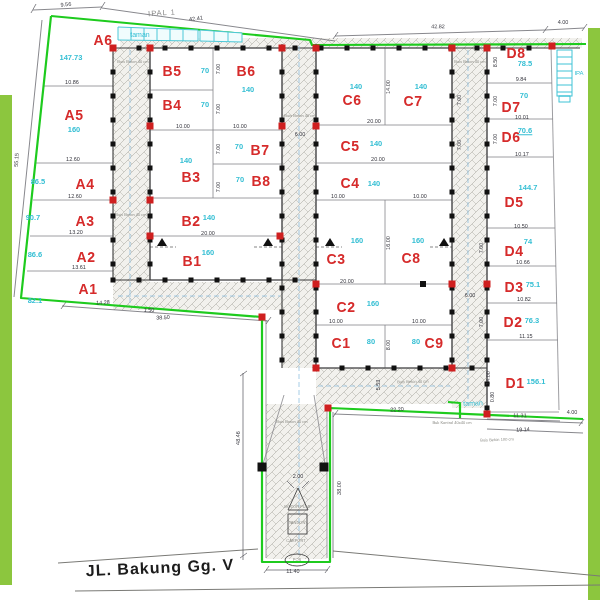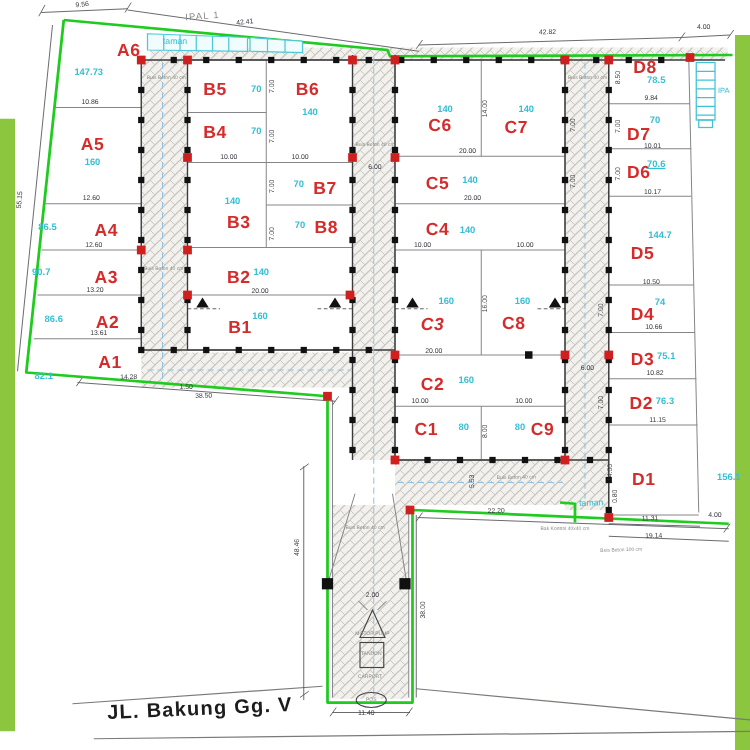--- a/index.html
+++ b/index.html
@@ -265,21 +265,21 @@
   <div class="lbl ipa" style="left:579px;top:73px;">IPA</div>
 <span class="lbl plot" style="left: 73px; top: 40px; transform: translate(-50%, -50%) rotate(0deg); margin-left: 30px;">A6</span>
       <span class="lbl area" style="left: 71px; top: 58px; transform: translate(-50%, -50%) rotate(0deg);">147.73</span>
       <span class="lbl plot" style="left: 74px; top: 115px; transform: translate(-50%, -50%) rotate(0deg);">A5</span>
       <span class="lbl area" style="left: 74px; top: 130px; transform: translate(-50%, -50%) rotate(0deg);">160</span>
       <span class="lbl plot" style="left: 85px; top: 184px; transform: translate(-50%, -50%) rotate(0deg);">A4</span>
       <span class="lbl area" style="left: 38px; top: 182px; transform: translate(-50%, -50%) rotate(0deg);">86.5</span>
       <span class="lbl plot" style="left: 85px; top: 221px; transform: translate(-50%, -50%) rotate(0deg);">A3</span>
       <span class="lbl area" style="left: 33px; top: 218px; transform: translate(-50%, -50%) rotate(0deg);">90.7</span>
       <span class="lbl plot" style="left: 86px; top: 257px; transform: translate(-50%, -50%) rotate(0deg);">A2</span>
-      <span class="lbl area" style="left: 35px; top: 255px; transform: translate(-50%, -50%) rotate(0deg); padding-left: 16px;">86.6</span>
+      <span class="lbl area" style="left: 35px; top: 255px; transform: translate(-50%, -50%) rotate(0deg);">86.6</span>
       <span class="lbl plot" style="left: 88px; top: 289px; transform: translate(-50%, -50%) rotate(0deg);">A1</span>
       <span class="lbl area" style="left: 35px; top: 286px; transform: translate(-50%, -50%) rotate(0deg); margin-top: 15px;">82.1</span>
       <span class="lbl plot" style="left: 172px; top: 71px; transform: translate(-50%, -50%) rotate(0deg);">B5</span>
       <span class="lbl area" style="left: 205px; top: 71px; transform: translate(-50%, -50%) rotate(0deg);">70</span>
       <span class="lbl plot" style="left: 246px; top: 71px; transform: translate(-50%, -50%) rotate(0deg);">B6</span>
       <span class="lbl area" style="left: 248px; top: 90px; transform: translate(-50%, -50%) rotate(0deg);">140</span>
       <span class="lbl plot" style="left: 172px; top: 105px; transform: translate(-50%, -50%) rotate(0deg);">B4</span>
       <span class="lbl area" style="left: 205px; top: 105px; transform: translate(-50%, -50%) rotate(0deg);">70</span>
       <span class="lbl plot" style="left: 260px; top: 150px; transform: translate(-50%, -50%) rotate(0deg);">B7</span>
       <span class="lbl area" style="left: 239px; top: 147px; transform: translate(-50%, -50%) rotate(0deg);">70</span>
@@ -292,21 +292,21 @@
       <span class="lbl plot" style="left: 192px; top: 261px; transform: translate(-50%, -50%) rotate(0deg);">B1</span>
       <span class="lbl area" style="left: 208px; top: 253px; transform: translate(-50%, -50%) rotate(0deg);">160</span>
       <span class="lbl plot" style="left: 352px; top: 100px; transform: translate(-50%, -50%) rotate(0deg);">C6</span>
       <span class="lbl area" style="left: 356px; top: 87px; transform: translate(-50%, -50%) rotate(0deg);">140</span>
       <span class="lbl plot" style="left: 413px; top: 101px; transform: translate(-50%, -50%) rotate(0deg);">C7</span>
       <span class="lbl area" style="left: 421px; top: 87px; transform: translate(-50%, -50%) rotate(0deg);">140</span>
       <span class="lbl plot" style="left: 350px; top: 146px; transform: translate(-50%, -50%) rotate(0deg);">C5</span>
       <span class="lbl area" style="left: 376px; top: 144px; transform: translate(-50%, -50%) rotate(0deg);">140</span>
       <span class="lbl plot" style="left: 350px; top: 183px; transform: translate(-50%, -50%) rotate(0deg);">C4</span>
       <span class="lbl area" style="left: 374px; top: 184px; transform: translate(-50%, -50%) rotate(0deg);">140</span>
-      <span class="lbl plot" style="left: 346px; top: 259px; transform: translate(-50%, -50%) rotate(0deg); font-style: italic;">C3</span>
+      <span class="lbl plot" style="left: 336px; top: 259px; transform: translate(-50%, -50%) rotate(0deg);">C3</span>
       <span class="lbl area" style="left: 357px; top: 241px; transform: translate(-50%, -50%) rotate(0deg);">160</span>
       <span class="lbl plot" style="left: 411px; top: 258px; transform: translate(-50%, -50%) rotate(0deg);">C8</span>
       <span class="lbl area" style="left: 418px; top: 241px; transform: translate(-50%, -50%) rotate(0deg);">160</span>
       <span class="lbl plot" style="left: 346px; top: 307px; transform: translate(-50%, -50%) rotate(0deg);">C2</span>
       <span class="lbl area" style="left: 373px; top: 304px; transform: translate(-50%, -50%) rotate(0deg);">160</span>
       <span class="lbl plot" style="left: 341px; top: 343px; transform: translate(-50%, -50%) rotate(0deg);">C1</span>
       <span class="lbl area" style="left: 371px; top: 342px; transform: translate(-50%, -50%) rotate(0deg);">80</span>
       <span class="lbl plot" style="left: 434px; top: 343px; transform: translate(-50%, -50%) rotate(0deg);">C9</span>
       <span class="lbl area" style="left: 416px; top: 342px; transform: translate(-50%, -50%) rotate(0deg);">80</span>
       <span class="lbl plot" style="left: 516px; top: 53px; transform: translate(-50%, -50%) rotate(0deg);">D8</span>
@@ -317,21 +317,21 @@
       <span class="lbl area" style="left: 525px; top: 131px; transform: translate(-50%, -50%) rotate(0deg); text-decoration: underline;">70.6</span>
       <span class="lbl plot" style="left: 514px; top: 202px; transform: translate(-50%, -50%) rotate(0deg);">D5</span>
       <span class="lbl area" style="left: 528px; top: 188px; transform: translate(-50%, -50%) rotate(0deg);">144.7</span>
       <span class="lbl plot" style="left: 514px; top: 251px; transform: translate(-50%, -50%) rotate(0deg);">D4</span>
       <span class="lbl area" style="left: 528px; top: 242px; transform: translate(-50%, -50%) rotate(0deg);">74</span>
       <span class="lbl plot" style="left: 514px; top: 287px; transform: translate(-50%, -50%) rotate(0deg);">D3</span>
       <span class="lbl area" style="left: 533px; top: 285px; transform: translate(-50%, -50%) rotate(0deg);">75.1</span>
       <span class="lbl plot" style="left: 513px; top: 322px; transform: translate(-50%, -50%) rotate(0deg);">D2</span>
       <span class="lbl area" style="left: 532px; top: 321px; transform: translate(-50%, -50%) rotate(0deg);">76.3</span>
       <span class="lbl plot" style="left: 515px; top: 383px; transform: translate(-50%, -50%) rotate(0deg);">D1</span>
-      <span class="lbl area" style="left: 536px; top: 382px; transform: translate(-50%, -50%) rotate(0deg); margin-left: 47px;">156.1</span>
+      <span class="lbl area" style="left: 536px; top: 382px; transform: translate(-50%, -50%) rotate(0deg);">156.1</span>
       <span class="lbl dim" style="left: 66px; top: 5px; transform: translate(-50%, -50%) rotate(-6deg);">9.56</span>
       <span class="lbl dim" style="left: 196px; top: 19px; transform: translate(-50%, -50%) rotate(-6deg);">42.41</span>
       <span class="lbl dim" style="left: 438px; top: 27px; transform: translate(-50%, -50%) rotate(-1deg);">42.82</span>
       <span class="lbl dim" style="left: 563px; top: 23px; transform: translate(-50%, -50%) rotate(0deg);">4.00</span>
       <span class="lbl dim" style="left: 17px; top: 160px; transform: translate(-50%, -50%) rotate(-85deg);">55.15</span>
       <span class="lbl dim" style="left: 72px; top: 83px; transform: translate(-50%, -50%) rotate(0deg);">10.86</span>
       <span class="lbl dim" style="left: 73px; top: 160px; transform: translate(-50%, -50%) rotate(0deg);">12.60</span>
       <span class="lbl dim" style="left: 75px; top: 197px; transform: translate(-50%, -50%) rotate(0deg);">12.60</span>
       <span class="lbl dim" style="left: 76px; top: 233px; transform: translate(-50%, -50%) rotate(0deg);">13.20</span>
       <span class="lbl dim" style="left: 79px; top: 268px; transform: translate(-50%, -50%) rotate(0deg);">13.61</span>

